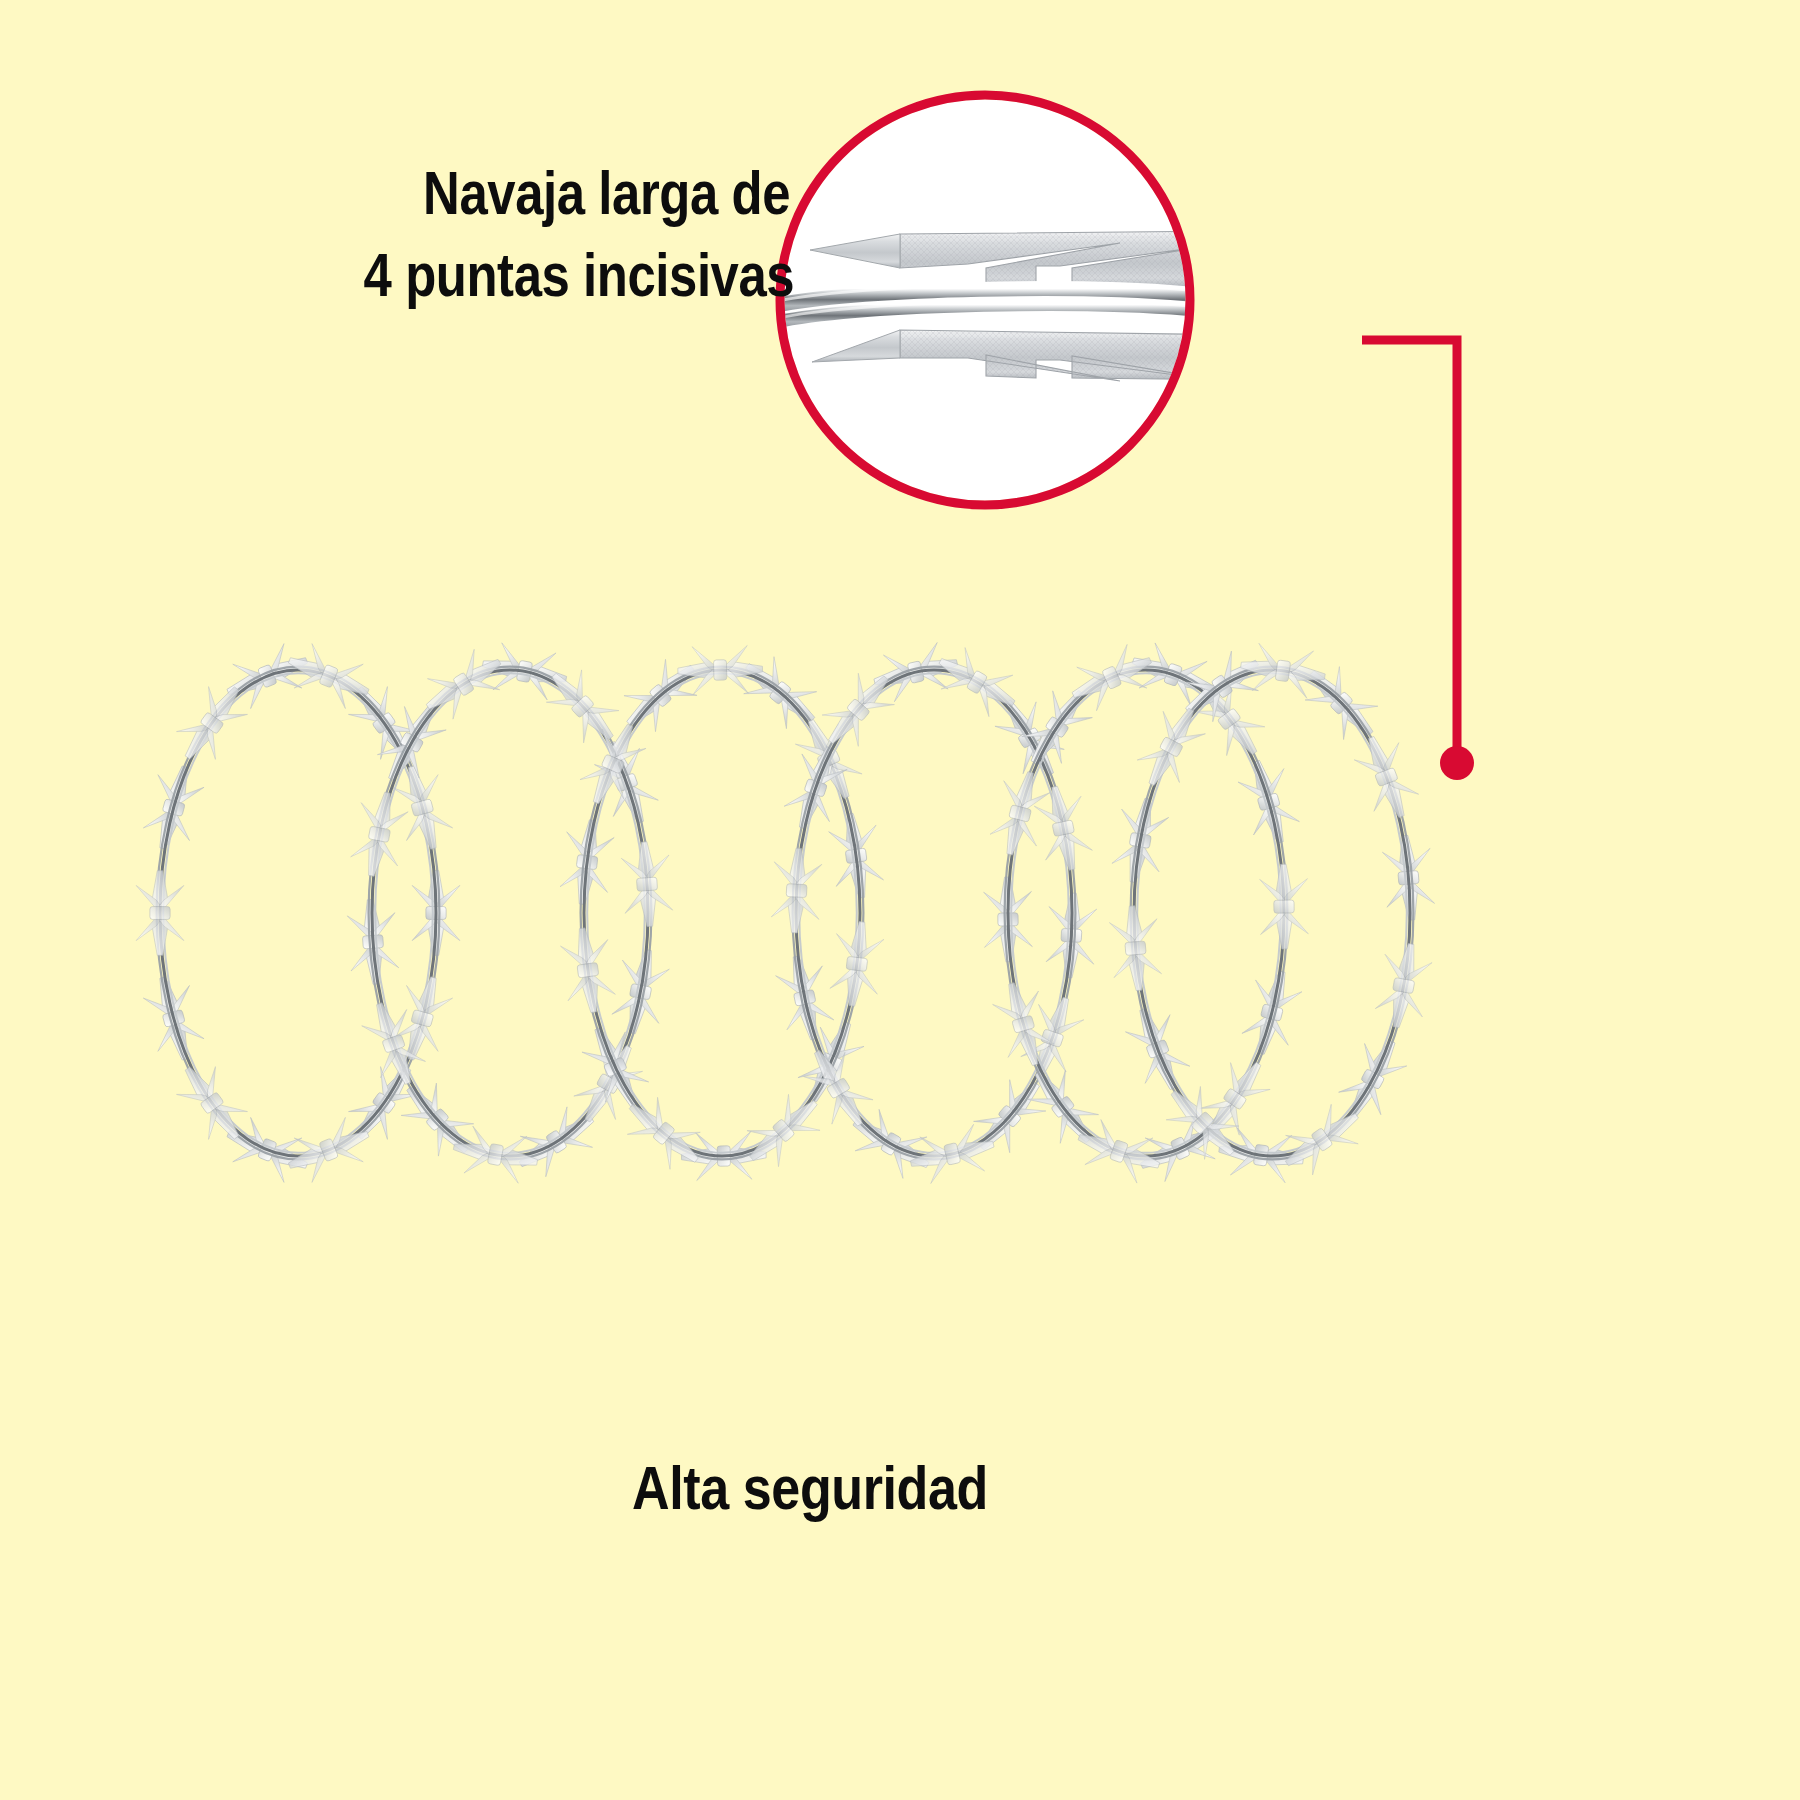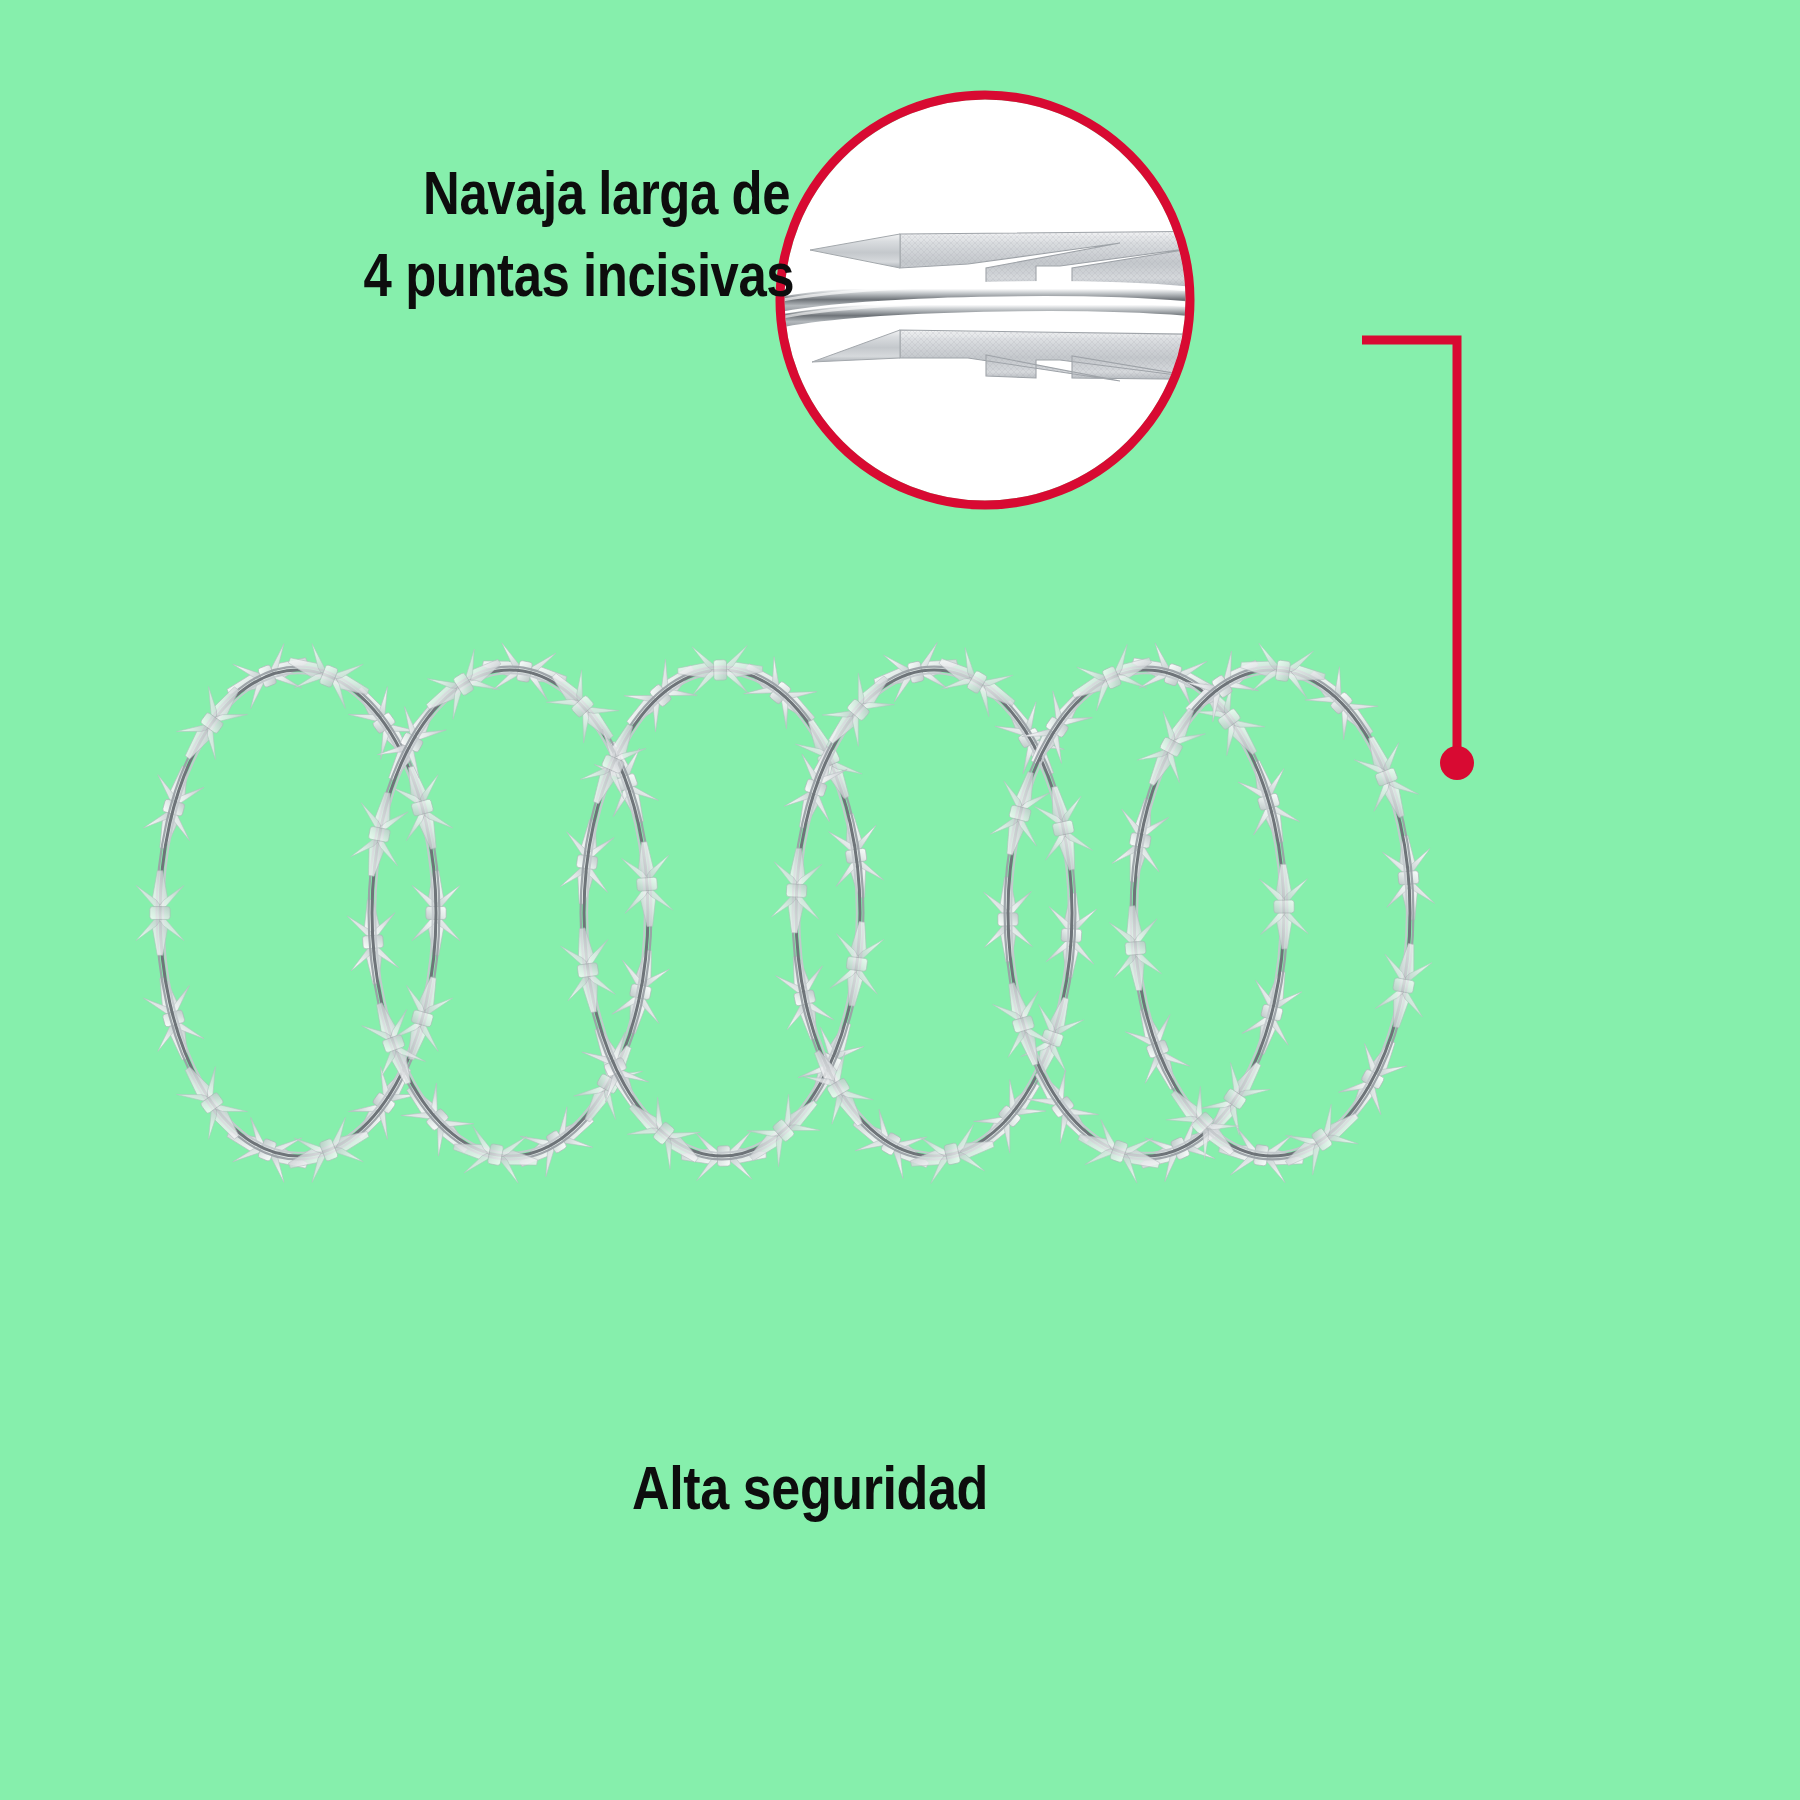--- a/index.html
+++ b/index.html
@@ -58,21 +58,21 @@
     left: 0;
     top: 0;
     width: 1800px;
     height: 1800px;
     pointer-events: none;
   }
 </style>
 </head>
 <body>
 
-<div id="page" style="width: 1800px; height: 1800px; background: #86efac;">
+<div id="page" style="width: 1800px; height: 1800px; background: #fef9c3;">
 
   <svg class="layer" id="coils-layer" viewBox="0 0 1800 1800">
     <defs>
       <linearGradient id="wireGrad" x1="0" y1="0" x2="0" y2="1">
         <stop offset="0%" stop-color="#c9ced2"></stop>
         <stop offset="35%" stop-color="#6e7479"></stop>
         <stop offset="62%" stop-color="#9aa0a5"></stop>
         <stop offset="100%" stop-color="#b9bec2"></stop>
       </linearGradient>
       <linearGradient id="barbGrad" x1="0" y1="0" x2="1" y2="1">

